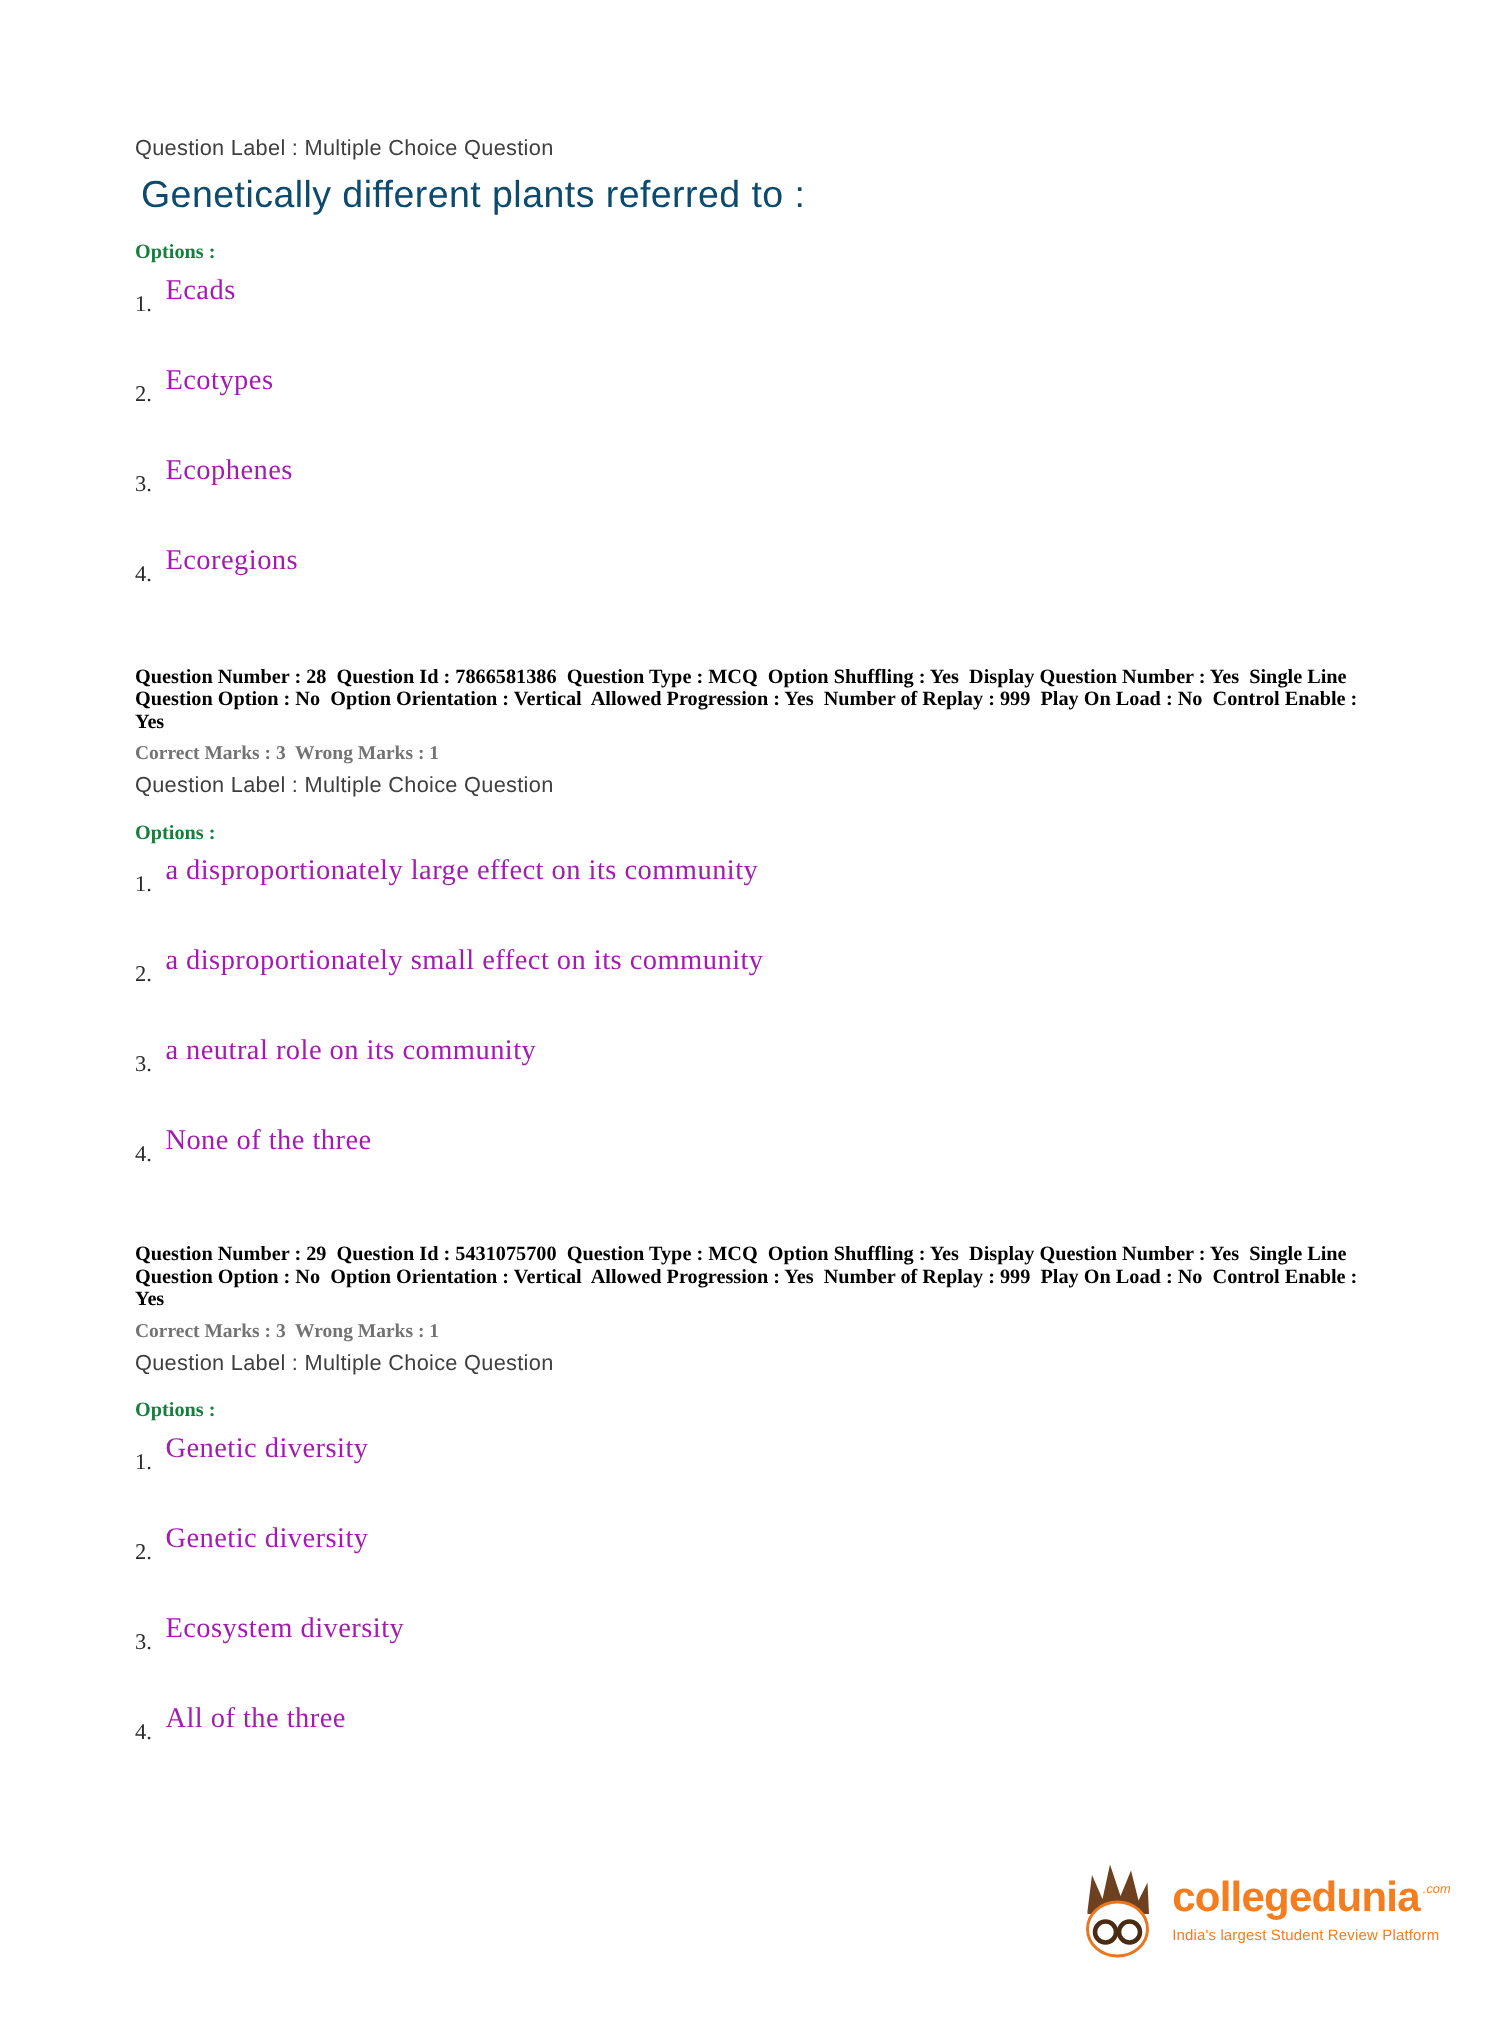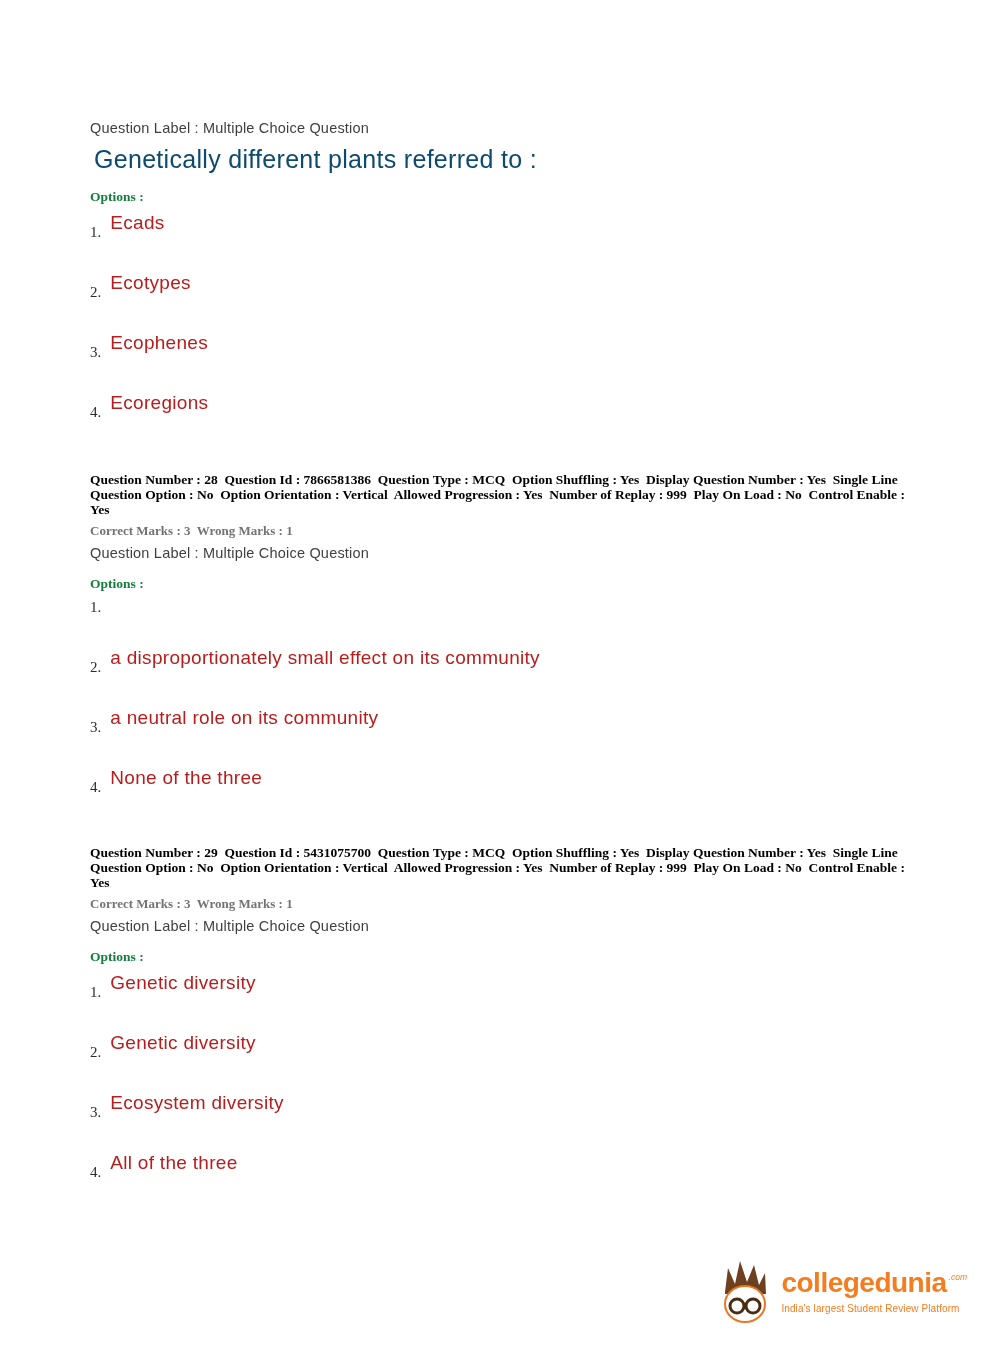--- a/index.html
+++ b/index.html
@@ -8,21 +8,20 @@
     position: relative;
     width: 1001px;
     height: 1356px;
     background: #ffffff;
     overflow: hidden;
     font-family: "Liberation Serif", serif;
     color: #1c1c1c;
   }
   .content {
     padding: 84px 46px 0 90px;
-    margin-top: 29px;
   }
   .question-block { margin-bottom: 22px; }
 
   .q-meta {
     font-family: "Liberation Serif", serif;
     font-weight: bold;
     font-size: 13.5px;
     line-height: 15px;
     color: #000000;
     white-space: pre-wrap;
@@ -65,34 +64,34 @@
     margin-top: 8px;
     margin-bottom: 33px;
   }
   .option-num {
     font-family: "Liberation Serif", serif;
     font-size: 15px;
     line-height: 1;
     color: #2b2b2b;
   }
   .option-text {
-    font-family: Liberation Sans, sans-serif;
+    font-family: Liberation Serif, serif;
     font-size: 19px;
     line-height: 1;
-    color: #b91c1c;
+    color: #a21caf;
     letter-spacing: 0.3px;
     margin-left: 9px;
     margin-bottom: 8px;
   }
   .option-row:last-child { margin-bottom: 0; }
 
   .footer {
     position: absolute;
     right: 34px;
-    bottom: 32px;
+    bottom: 50px;
     display: flex;
     align-items: center;
     gap: 10px;
   }
   .mascot { display: inline-block; width: 52px; height: 66px; }
   .brand-col { display: flex; flex-direction: column; }
   .brand-line { display: flex; align-items: flex-start; }
   .brand {
     font-family: "Liberation Sans", sans-serif;
     font-weight: bold;
@@ -145,20 +144,21 @@
       </div>
     </section>
 
     <section class="question-block" style="margin-top: 52px;">
       <div class="q-meta">Question Number : 28  Question Id : 7866581386  Question Type : MCQ  Option Shuffling : Yes  Display Question Number : Yes  Single Line Question Option : No  Option Orientation : Vertical  Allowed Progression : Yes  Number of Replay : 999  Play On Load : No  Control Enable : Yes</div>
       <div class="q-marks">Correct Marks : 3  Wrong Marks : 1</div>
       <div class="q-label">Question Label : Multiple Choice Question</div>
       <div class="options-heading">Options :</div>
       <div class="option-row">
         <span class="option-num">1.</span>
+        <span class="option-text">a disproportionately large effect on its community</span>
       </div>
       <div class="option-row">
         <span class="option-num">2.</span>
         <span class="option-text">a disproportionately small effect on its community</span>
       </div>
       <div class="option-row">
         <span class="option-num">3.</span>
         <span class="option-text">a neutral role on its community</span>
       </div>
       <div class="option-row">

